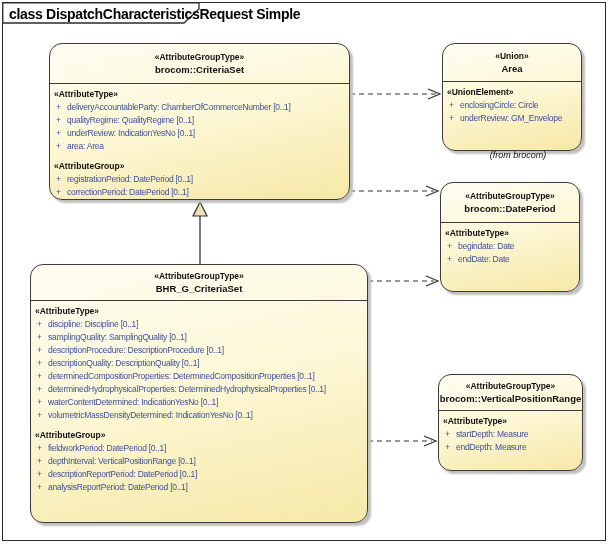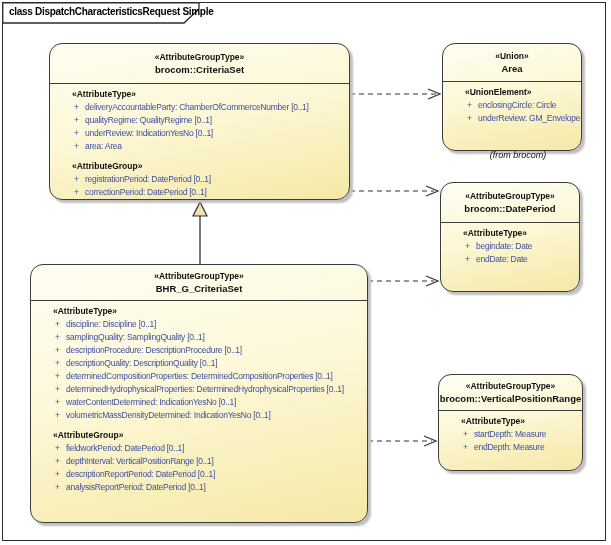--- a/index.html
+++ b/index.html
@@ -16,35 +16,35 @@
     position:relative;width:611px;height:545px;background:#ffffff;
     font-family:"Liberation Sans",sans-serif;overflow:hidden;
   }
   .frame-border{
     position:absolute;left:2px;top:2px;width:604px;height:539px;
     border:1.5px solid #2b2b2b;box-sizing:border-box;
   }
   .title-tab{position:absolute;left:2px;top:2px;width:202px;height:23px;}
   .title-tab-text{
     position:absolute;left:7px;top:4px;
-    font-size:10px;font-weight:bold;color:#000;letter-spacing:-0.3px;white-space:nowrap;
+    font-size:14px;font-weight:bold;color:#000;letter-spacing:-0.3px;white-space:nowrap;
   }
   .uml-class{
     position:absolute;box-sizing:border-box;
     border:1px solid var(--box_border);border-radius:13px;
     background:linear-gradient(168deg,var(--box_fill_light) 0%,#fdf8d8 45%,var(--box_fill_dark) 100%);
     box-shadow:3px 3px 2px var(--shadow);
   }
   .cls-header{
     border-bottom:1px solid var(--box_border);box-sizing:border-box;
     display:flex;flex-direction:column;justify-content:center;align-items:center;
   }
   .stereotype{font-size:8.5px;font-weight:bold;color:#0f0f0f;line-height:12px;white-space:nowrap;}
   .cls-name{font-size:9.5px;font-weight:bold;color:#0f0f0f;line-height:13px;white-space:nowrap;}
-  .cls-body{padding:4px 3px 0 18px;overflow:hidden;}
+  .cls-body{padding:4px 3px 0 0;overflow:hidden;}
   .sec-label{
     font-size:8.5px;font-weight:bold;color:#0f0f0f;
     margin-left:4px;line-height:13px;white-space:nowrap;
   }
   .sec-label:not(:first-child){margin-top:7px;}
   .attr-row{display:flex;line-height:13px;white-space:nowrap;}
   .vis{flex:none;width:17px;text-align:center;color:var(--attribute_text);font-size:8.5px;}
   .attr-text{color:var(--attribute_text);font-size:8.5px;letter-spacing:-0.25px;}
   #box-criteria-set{left:49px;top:43px;width:301px;height:157px;}
   #box-criteria-set .cls-header{height:40px;}

